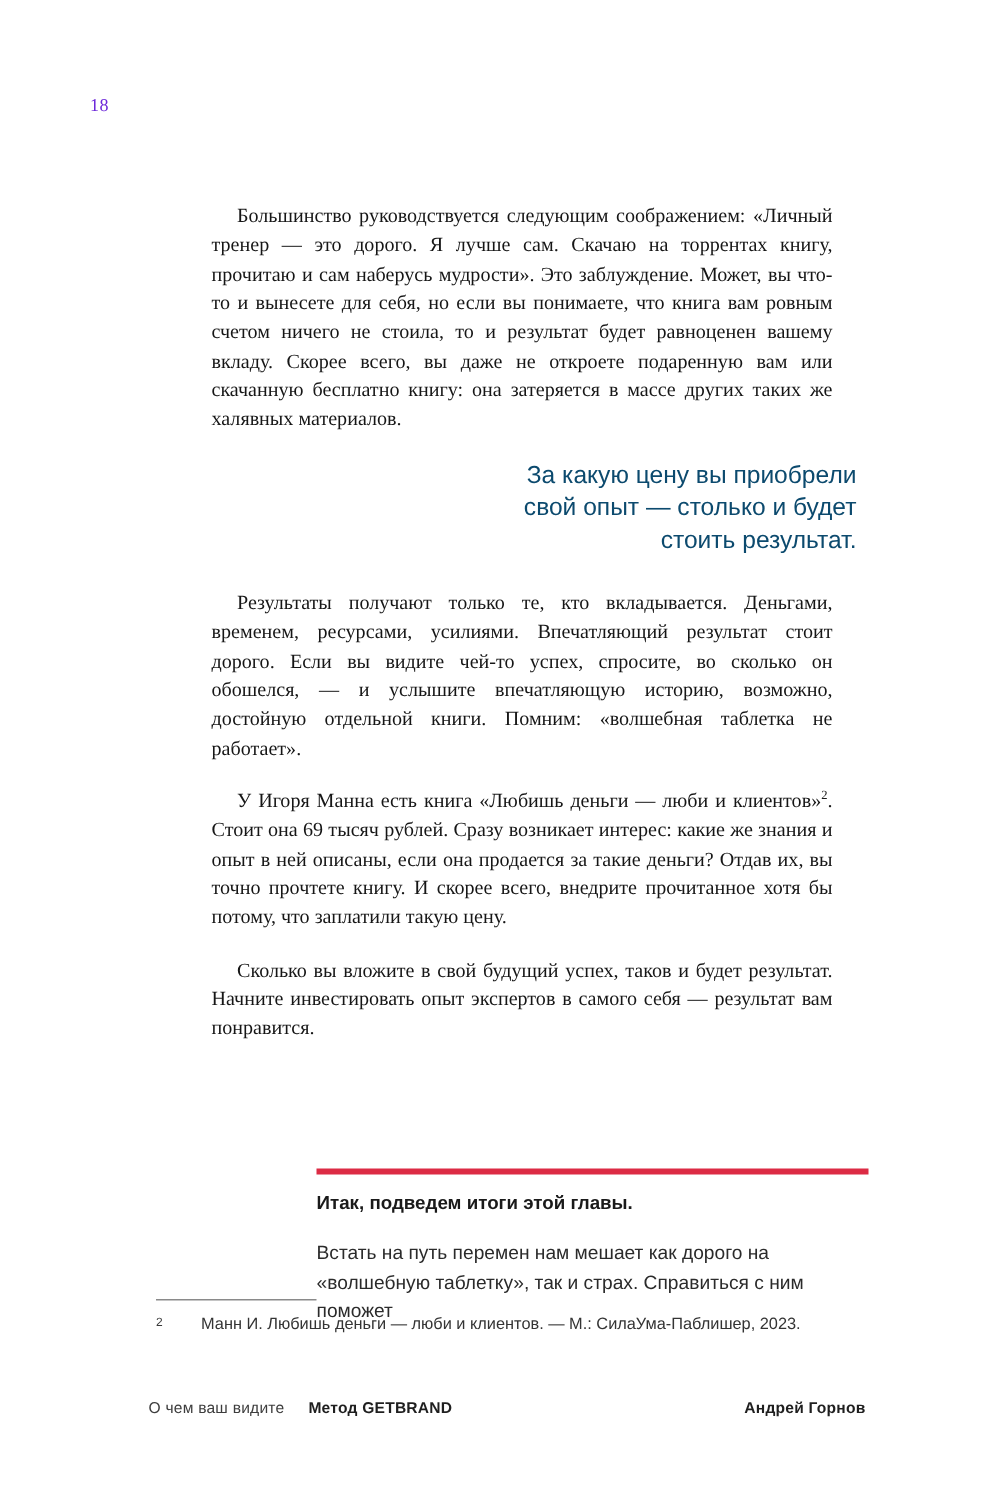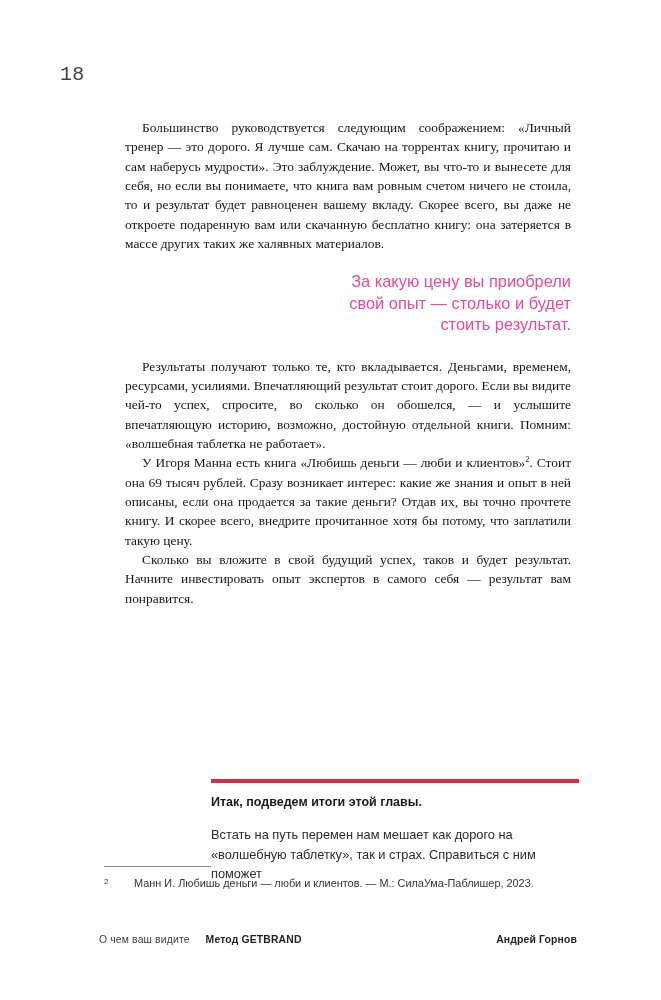--- a/index.html
+++ b/index.html
@@ -19,36 +19,36 @@
     background: #ffffff;
     overflow: hidden;
     box-sizing: border-box;
   }
 
   
   .folio {
     position: absolute;
     left: 60px;
     top: 63px;
-    font-family: Liberation Mono, monospace;
-    font-size: 20px;
-    color: #404040;
+    font-family: Liberation Serif, serif;
+    font-size: 12px;
+    color: #6d28d9;
     letter-spacing: .3px;
   }
 
   
   .column {
     position: absolute;
     left: 125px;
     top: 118px;
     width: 446px;
   }
 
   p.body {
-    margin: 0;
+    margin: 16px;
     font-size: 13.4px;
     line-height: 19.35px;
     text-align: justify;
     text-indent: 17px;
     color: #161616;
     hyphens: manual;
   }
   p.body + p.body { margin-top: 0; }
 
   sup.fn {
@@ -56,21 +56,21 @@
     vertical-align: super;
     line-height: 0;
   }
 
   
   .pullquote {
     font-family: "Liberation Sans", "DejaVu Sans", sans-serif;
     font-size: 16.4px;
     line-height: 21.4px;
     font-weight: 400;
-    color: #ec4899;
+    color: #0c4a6e;
     white-space: pre-line;
   }
   .pullquote.right { text-align: right; }
   .pullquote.left  { text-align: left; }
 
   .pq1 { margin: 18px 0 21px 0; }
   .pq2 { margin: 17px 0 20px 0; padding-left: 183px; }
 
   
   .summary {

